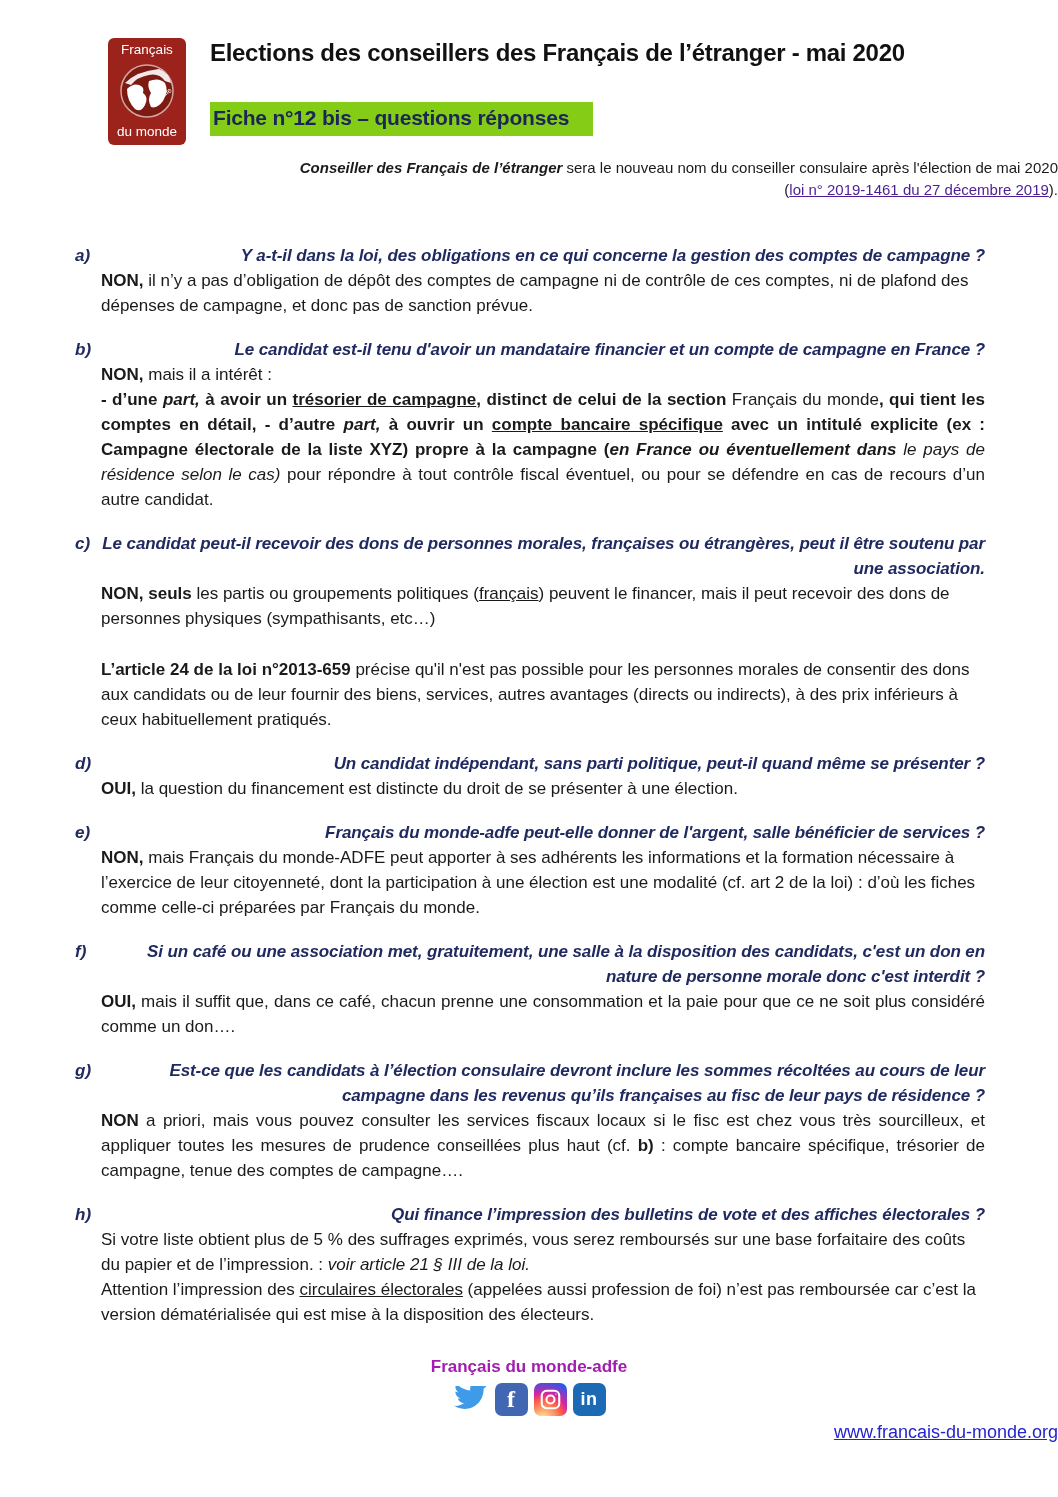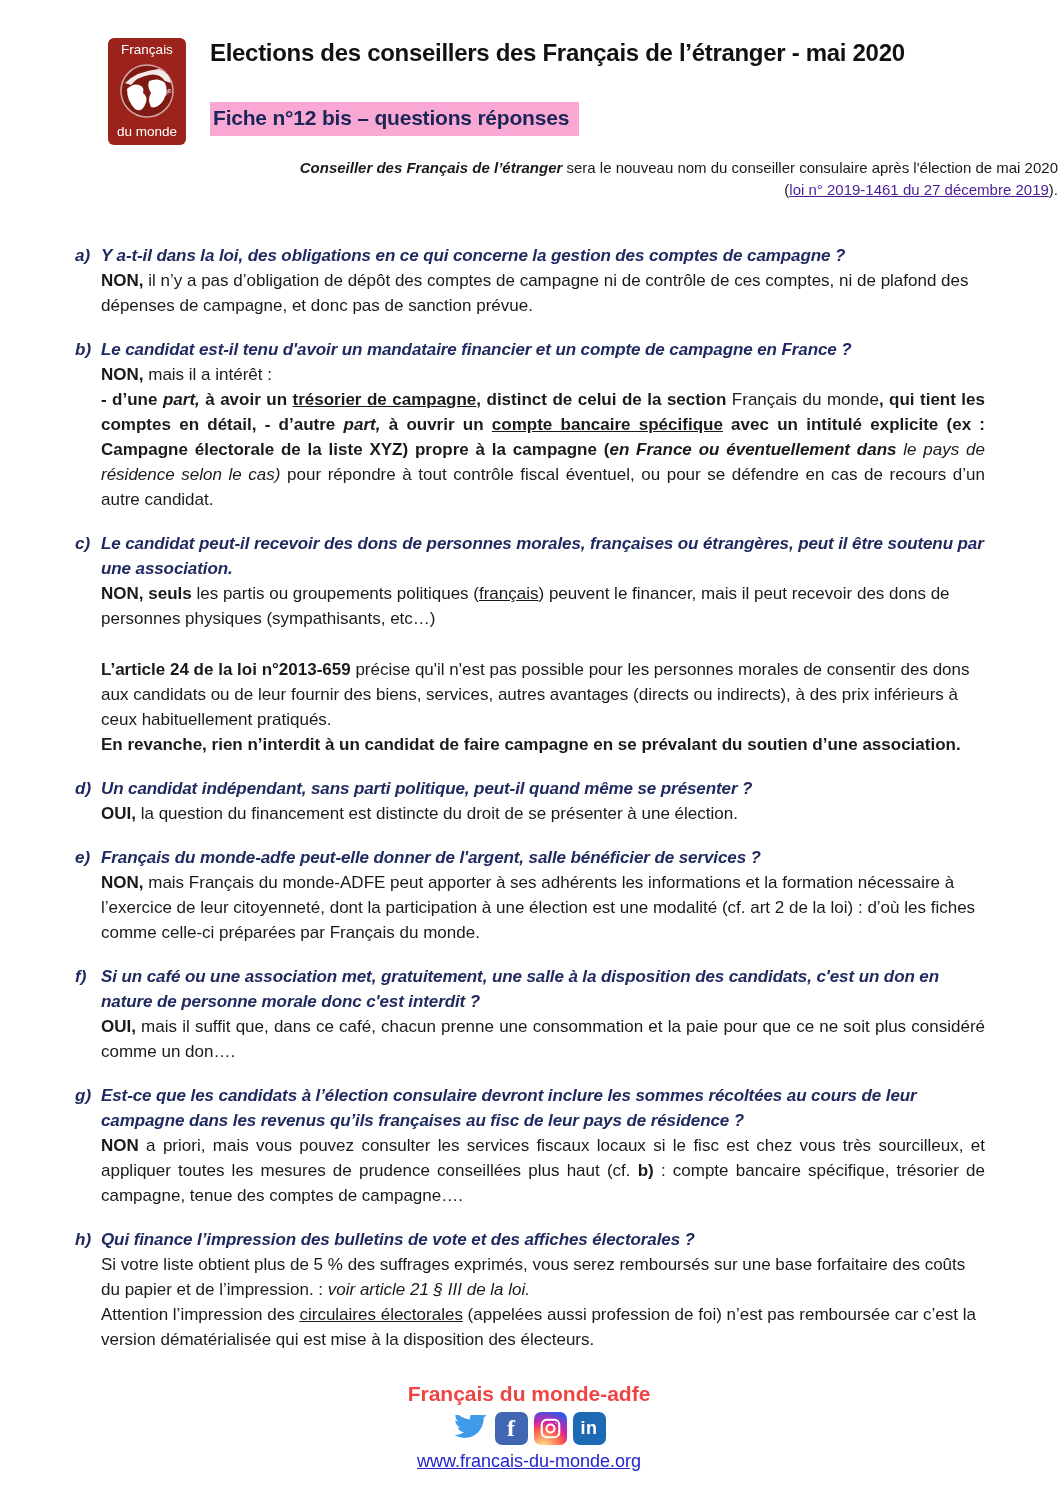--- a/index.html
+++ b/index.html
@@ -30,62 +30,63 @@
   .logo svg { display: block; }
   .header-text { margin-left: 102px; }
   .page-title {
     font-size: 24px; font-weight: bold; color: #111111;
     letter-spacing: -0.3px;
     line-height: 30px;
   }
   .subtitle-wrap { margin-top: 34px; }
   .page-subtitle {
     display: inline-block;
-    background: #f9a8d4;
+    background: #84cc16;
     color: #1a2558;
     font-size: 21px; font-weight: bold;
-    padding: 4px 10px 6px 3px;
+    padding: 4px 24px 6px 3px;
     letter-spacing: -0.2px;
   }
 
   
   .intro { text-align: right; margin-top: 21px; font-size: 15px; line-height: 22px; color: #1a1a1a; }
   .intro a { color: #4c1d95; }
 
   
   .main { margin-top: 42px; padding: 0 73px 0 75px; font-size: 17px; line-height: 25px; }
   .qa { display: flex; margin-bottom: 19px; }
   .qa-label {
     flex: none; width: 26px;
     color: #202a60; font-weight: bold; font-style: italic;
   }
   .qa-body { flex: 1; min-width: 0; }
   .qa-question {
     color: #202a60; font-weight: bold; font-style: italic;
     letter-spacing: -0.1px;
+    text-align: right;
   }
   .answer { color: #1a1a1a; }
   .answer.justify { text-align: justify; }
   .answer.gap-top { margin-top: 26px; }
 
   
   .footer { margin-top: 30px; text-align: center; }
-  .footer-org { color: #ef4444; font-weight: bold; font-size: 21px; }
+  .footer-org { color: #a21caf; font-weight: bold; font-size: 17px; }
   .social-row { margin-top: 4px; display: flex; justify-content: center; align-items: center; gap: 6px; height: 36px; }
   .icon-box {
     width: 33px; height: 33px; border-radius: 7px;
     display: inline-flex; align-items: center; justify-content: center;
     color: #ffffff; font-weight: bold;
     cursor: pointer;
   }
   .fb { background: #4267b2; font-size: 24px; font-family: "Liberation Serif", serif; }
   .ig { background: radial-gradient(circle at 28% 110%, #fdf497 0%, #fd5949 45%, #d6249f 60%, #285aeb 90%); }
   .li { background: #1b6ab3; font-size: 18px; letter-spacing: 0.5px; }
   .tw { width: 36px; height: 33px; display: inline-flex; align-items: center; justify-content: center; cursor: pointer; }
-  .footer-link-row { margin-top: 5px; font-size: 18px; }
+  .footer-link-row { margin-top: 5px; font-size: 18px; text-align: right; }
   .footer-link-row a { color: #2323cf; }
 </style>
 </head>
 <body>
 
 <div class="header">
   <div class="logo">
     <span class="logo-line">Français</span>
     <span>
       <svg width="56" height="56" viewBox="0 0 56 56">
@@ -130,21 +131,20 @@
       <div class="answer justify"><span style="font-weight: bold;">- d’une </span><span style="font-weight: bold; font-style: italic;">part,</span><span style="font-weight: bold;"> à avoir un </span><span style="font-weight: bold; text-decoration: underline;">trésorier de campagne</span><span style="font-weight: bold;">, distinct de celui de la section </span><span>Français du monde</span><span style="font-weight: bold;">, qui tient les comptes en détail, - d’autre </span><span style="font-weight: bold; font-style: italic;">part,</span><span style="font-weight: bold;"> à ouvrir un </span><span style="font-weight: bold; text-decoration: underline;">compte bancaire spécifique</span><span style="font-weight: bold;"> avec un intitulé explicite (ex : Campagne électorale de la liste XYZ) propre à la campagne (</span><span style="font-weight: bold; font-style: italic;">en France ou éventuellement dans</span><span style="font-style: italic;"> le pays de résidence selon le cas)</span><span> pour répondre à tout contrôle fiscal éventuel, ou pour se défendre en cas de recours d’un autre candidat.</span></div>
     </div>
   </div>
 
   <div class="qa">
     <span class="qa-label">c)</span>
     <div class="qa-body">
       <div class="qa-question">Le candidat peut-il recevoir des dons de personnes morales, françaises ou étrangères, peut il être soutenu par une association.</div>
       <div class="answer"><span style="font-weight: bold;">NON, seuls</span><span> les partis ou groupements politiques (</span><span style="text-decoration: underline;">français</span><span>) peuvent le financer, mais il peut recevoir des dons de personnes physiques (sympathisants, etc…)</span></div>
       <div class="answer gap-top"><span style="font-weight: bold;">L’article 24 de la loi n°2013-659</span><span> précise qu'il n'est pas possible pour les personnes morales de consentir des dons aux candidats ou de leur fournir des biens, services, autres avantages (directs ou indirects), à des prix inférieurs à ceux habituellement pratiqués.</span></div>
-      <div class="answer"><span style="font-weight: bold;">En revanche, rien n’interdit à un candidat de faire campagne en se prévalant du soutien d’une association.</span></div>
     </div>
   </div>
 
   <div class="qa">
     <span class="qa-label">d)</span>
     <div class="qa-body">
       <div class="qa-question">Un candidat indépendant, sans parti politique, peut-il quand même se présenter ?</div>
       <div class="answer"><span style="font-weight: bold;">OUI,</span><span> la question du financement est distincte du droit de se présenter à une élection.</span></div>
     </div>
   </div>

